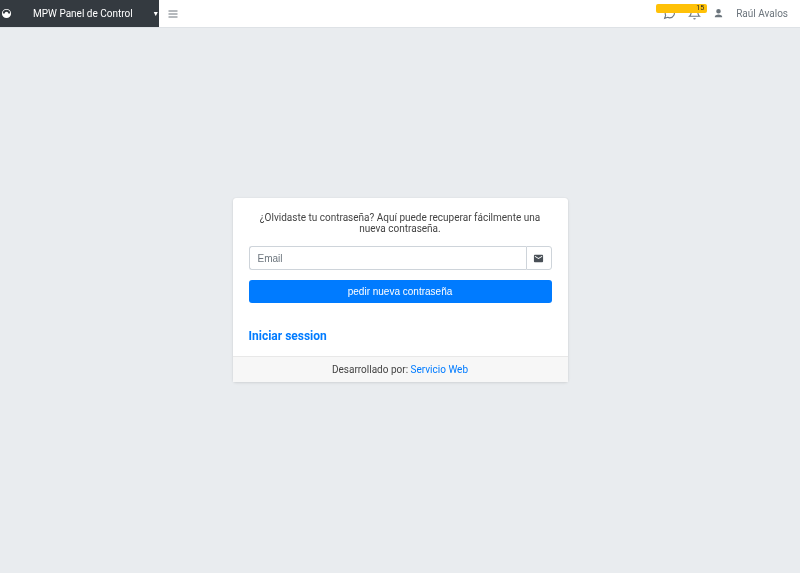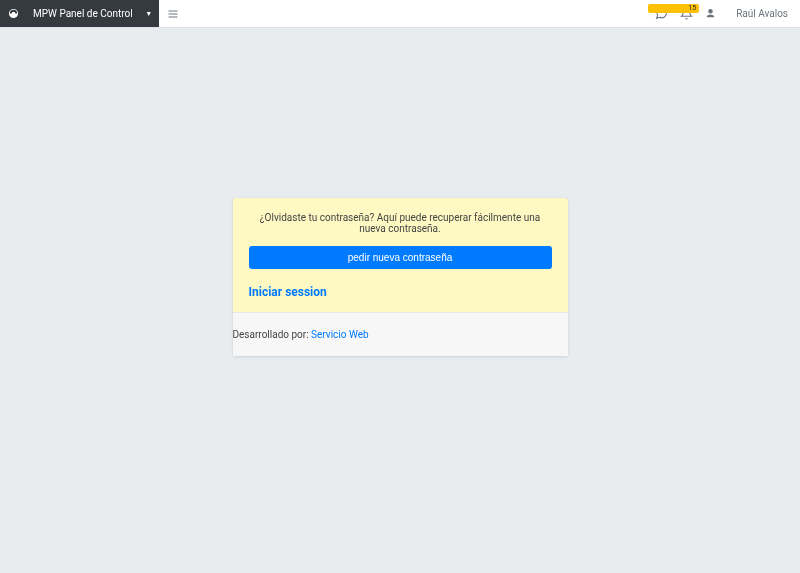--- a/index.html
+++ b/index.html
@@ -22,23 +22,23 @@
       display: flex;
       align-items: center;
       height: 100%;
     }
     .brand {
       background: #343a40;
       color: #fff;
       height: 100%;
       display: flex;
       align-items: center;
-      padding: 0 8px;
-      font-size: 10px;
-      gap: 14px;
+      padding: 0 1px;
+      font-size: 10px;
+      gap: 21px;
     }
     .brand span.caret {
       font-size: 8px;
     }
     .menu-toggle {
       width: 28px;
       height: 100%;
       display: flex;
       align-items: center;
       justify-content: center;
@@ -67,42 +67,42 @@
       line-height: 1;
       padding: 1px 3px;
       border-radius: 2px;
       color: #fff;
     }
     .badge-red { background: #dc3545; }
     .badge-yellow { background: #ffc107; color: #212529; padding-left: 40px; }
     .user {
       display: flex;
       align-items: center;
-      gap: 20px;
+      gap: 12px;
       color: #6c757d;
       font-size: 10px;
       cursor: pointer;
     }
     .content {
       display: flex;
       flex-direction: column;
       align-items: center;
       padding-top: 170px;
     }
     .logo-title {
       font-size: 22px;
       font-weight: 300;
       color: #333;
       margin-bottom: 14px;
     }
     .logo-title b {
       font-weight: 500;
     }
     .card {
-      background: #fef9c3;
+      background: #ffffff;
       width: 335px;
       border-radius: 3px;
       box-shadow: 0 0 1px rgba(0,0,0,.125), 0 1px 3px rgba(0,0,0,.1);
     }
     .card-body {
       padding: 14px 16px 12px;
     }
     .card-msg {
       font-size: 10px;
       color: #444;
@@ -138,33 +138,34 @@
     }
     .btn-primary {
       width: 100%;
       background: #007bff;
       color: #fff;
       border: none;
       border-radius: 3px;
       padding: 6px 0;
       font-size: 10px;
       cursor: pointer;
-      margin-bottom: 12px;
+      margin-bottom: 22px;
     }
     .login-link {
       color: #007bff;
       font-size: 12px;
       text-decoration: none;
       font-weight: 700;
       cursor: pointer;
     }
     .card-footer {
       background: #f7f7f7;
       border-top: 1px solid rgba(0,0,0,.06);
-      padding: 16px 0;
+      text-align: center;
+      padding: 7px 0;
       font-size: 10px;
       color: #444;
     }
     .card-footer a {
       color: #007bff;
       text-decoration: none;
       cursor: pointer;
     }
     svg { display: block; }
   </style>
@@ -212,20 +213,28 @@
       </span>
       <span>Raúl Avalos</span>
     </div>
   </div>
 </div>
 
 <div class="content">
   <div class="card">
     <div class="card-body">
       <p class="card-msg">¿Olvidaste tu contraseña? Aquí puede recuperar fácilmente una nueva contraseña.</p>
+      <div class="input-group">
+        <input type="text" placeholder="Email" style="">
+        <div class="input-append">
+          <svg width="11" height="11" viewBox="0 0 24 24" fill="currentColor">
+              <path d="M20 4H4a2 2 0 0 0-2 2v12a2 2 0 0 0 2 2h16a2 2 0 0 0 2-2V6a2 2 0 0 0-2-2zm0 4-8 5-8-5V6l8 5 8-5z"></path>
+            </svg>
+        </div>
+      </div>
       <button class="btn-primary">pedir nueva contraseña</button>
       <a class="login-link">Iniciar session</a>
     </div>
     <div class="card-footer">
       <span>Desarrollado por: </span><a>Servicio Web</a>
     </div>
   </div>
 </div>
 
 </body></html>

